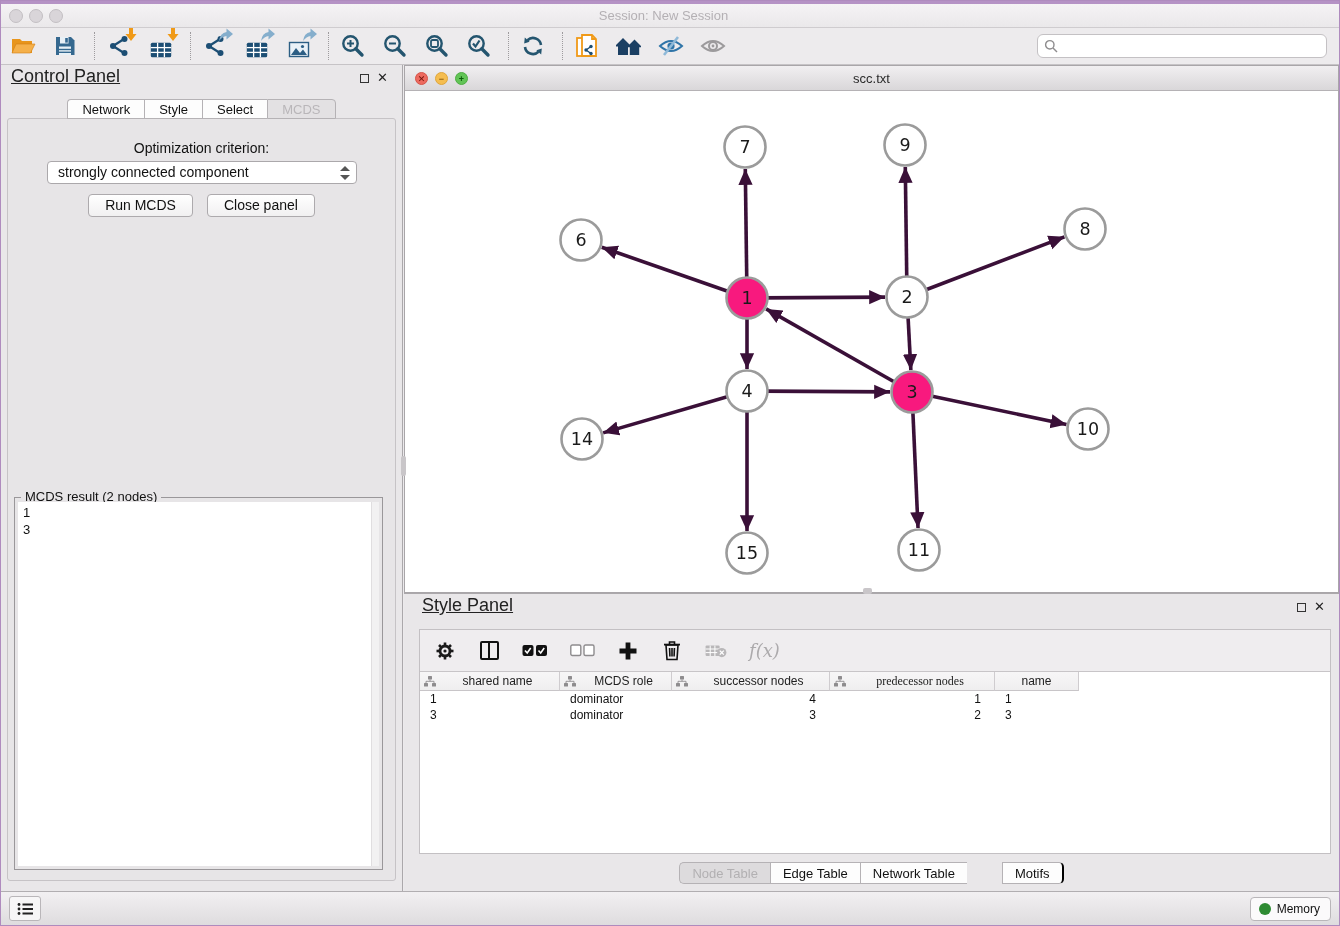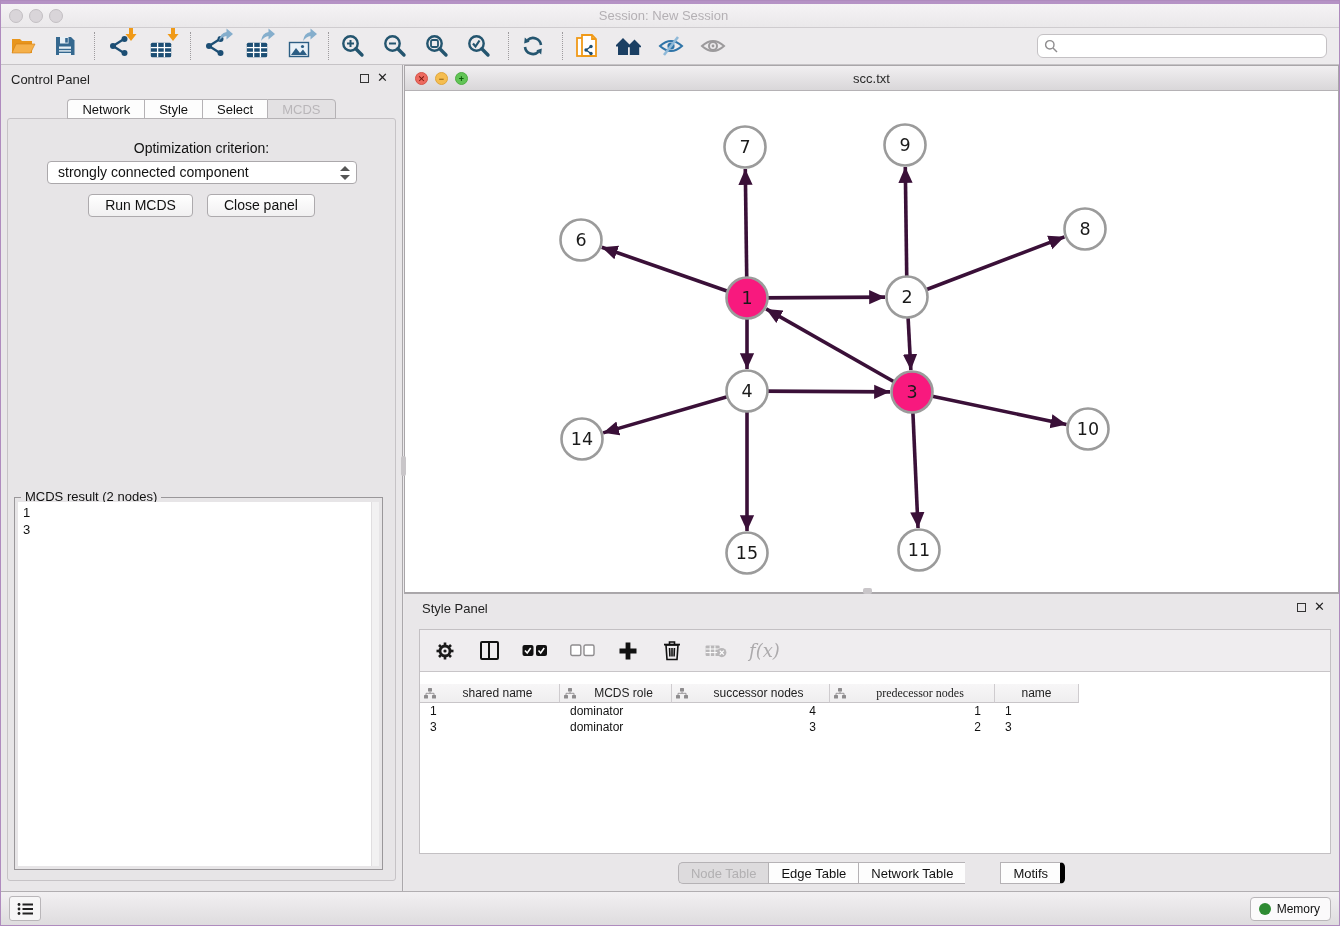--- a/index.html
+++ b/index.html
@@ -26,21 +26,21 @@
   .tb-sep { width:1px; height:28px; border-left:1px dotted #9E9B9E; margin:0 9px 0 2px; }
   .arrow-overlay { position:absolute; top:-3px; right:-3px; }
   .search-wrap { position:absolute; right:12px; top:6px; width:290px; height:24px; }
   .search-wrap input { width:100%; height:100%; border:1px solid #C4C1C4; border-radius:6px;
     padding:0 6px 0 26px; font-size:13px; background:#fff; outline:none; }
   .search-wrap .mag { position:absolute; left:7px; top:5px; }
   
   .control-panel { position:absolute; top:64px; left:0; width:402px; bottom:34px;
     background:#E9E7E9; border-right:1px solid #ABA8AB; }
   .panel-header { position:relative; height:26px; }
-  .panel-header .ph-title { position:absolute; left:10px; top:7px; font-size:13px; color:#222; }
+  .panel-header .ph-title { position:absolute; left:10px; top:1px; font-size:18px; color:#222;text-decoration:underline; }
   .float-ico { position:absolute; top:9px; width:9px; height:9px; border:1.5px solid #333; }
   .close-ico { position:absolute; top:5px; font-size:13px; font-weight:bold; color:#222; line-height:16px; }
   .cp-tabs { position:absolute; top:34px; left:0; right:0; display:flex; justify-content:center; z-index:2; }
   .cp-tab { height:20px; padding:0 14px; font-size:13px; line-height:19px; text-align:center;
     background:#FDFDFD; border:1px solid #B5B2B5; border-right:none; color:#111; cursor:pointer; }
   .cp-tab:first-child { border-radius:4px 0 0 0; }
   .cp-tab:last-child { border-right:1px solid #B5B2B5; border-radius:0 4px 0 0; }
   .cp-tab.active { background:#E3E1E3; color:#B9B6B9; }
   .cp-content { position:absolute; left:6px; right:6px; top:53px; bottom:10px;
     border:1px solid #C6C3C6; border-radius:3px; background:#E7E5E7; }
@@ -82,35 +82,35 @@
   .table-panel { position:absolute; top:592px; left:403px; right:0; bottom:34px;
     background:#E9E7E9; border-top:1px solid #ABA8AB; }
   .tp-container { position:absolute; left:15px; right:8px; top:35px; bottom:37px;
     background:#fff; border:1px solid #C3C0C3; }
   .tp-toolbar { height:42px; background:#EFEDEF; border-bottom:1px solid #C8C5C8;
     display:flex; align-items:center; padding-left:14px; gap:22px; }
   .tp-tool { display:flex; align-items:center; justify-content:center; min-width:22px; cursor:pointer; }
   .tool-cols { width:19px; height:19px; border:2.2px solid #111; border-radius:2px; position:relative; }
   .tool-cols::after { content:""; position:absolute; left:6.3px; top:0; bottom:0; width:2.2px; background:#111; }
   .tool-fx { font-family:"DejaVu Serif",serif; font-style:italic; font-size:18px; color:#ACAAAC; cursor:default; }
-  .tbl-header { display:flex;margin-top:12px; }
+  .tbl-header { display:flex; }
   .tbl-hcell { height:19px; background:linear-gradient(#F7F6F7,#EFEEEF);
     border-right:1px solid #CFCCCF; border-bottom:1px solid #C8C5C8;
     display:flex; align-items:center; font-size:12px; color:#222; position:relative; cursor:pointer; }
   .tbl-hcell .hlabel { flex:1; text-align:center; padding:0 4px; }
   .tbl-hcell .hicon { margin-left:4px; }
   .tbl-row { display:flex; }
   .tbl-cell { height:16px; font-size:12px; line-height:16px; color:#111; overflow:hidden; white-space:nowrap; }
   .al { text-align:left; padding-left:10px; }
   .ar { text-align:right; padding-right:14px; }
   .tp-tabs { position:absolute; left:0; right:0; bottom:7px; display:flex; justify-content:center; }
   .tp-tab { height:22px; padding:0 12px; font-size:13px; line-height:21px; background:#FDFDFD;
     border:1px solid #B5B2B5; border-right:none; color:#111; cursor:pointer; }
   .tp-tab:first-child { border-radius:5px 0 0 5px; }
-  .tp-tab:last-child { border-right:5px solid #000000; border-radius:0 5px 5px 0;margin-left:35px; }
+  .tp-tab:last-child { border-right:2px solid #000000; border-radius:0 5px 5px 0;margin-left:35px; }
   .tp-tab.active { background:#DDDBDD; color:#B2B0B2; }
   
   .status-bar { position:absolute; bottom:0; left:0; right:0; height:34px;
     background:linear-gradient(#F2F0F2,#DEDCDE); border-top:1px solid #B1AEB1; }
   .sb-left-btn { position:absolute; left:8px; top:4px; width:32px; height:25px;
     background:#F7F6F7; border:1px solid #B9B6B9; border-radius:3px;
     display:flex; align-items:center; justify-content:center; cursor:pointer; }
   .sb-mem-btn { position:absolute; right:8px; top:5px; height:24px; padding:0 10px 0 8px;
     background:#FBFAFB; border:1px solid #B9B6B9; border-radius:4px;
     display:flex; align-items:center; gap:6px; font-size:12px; color:#111; cursor:pointer; }

